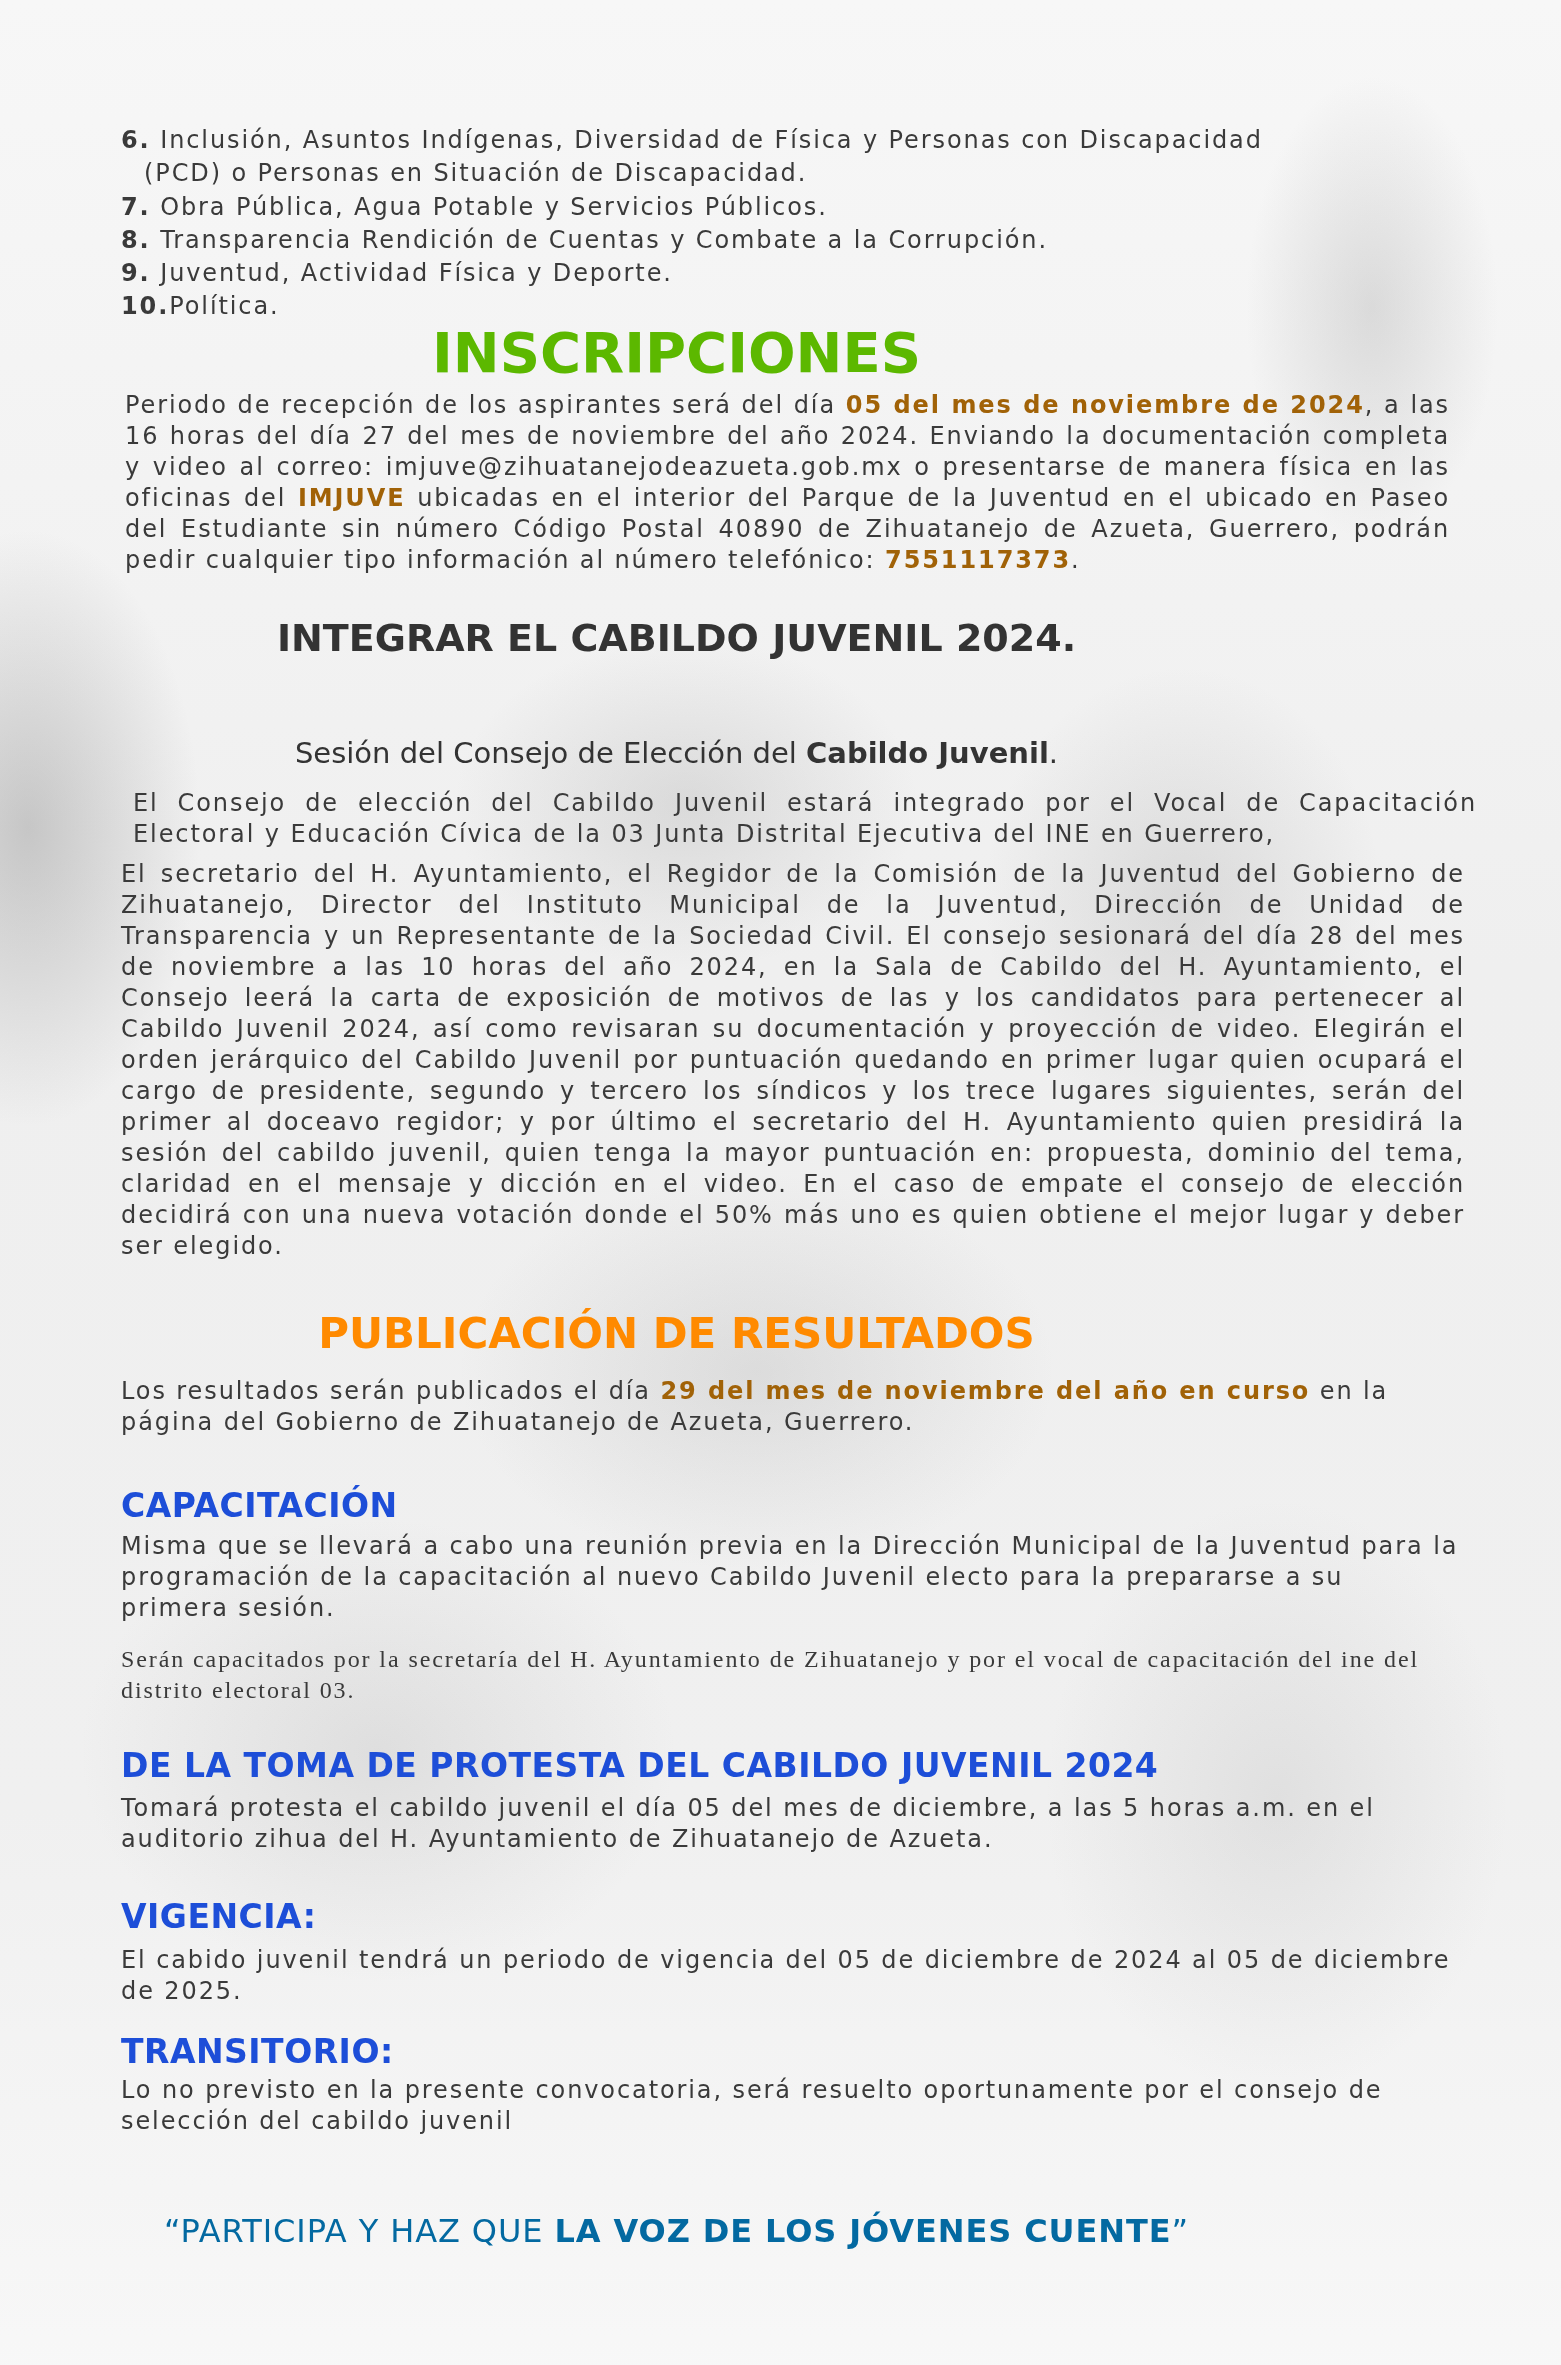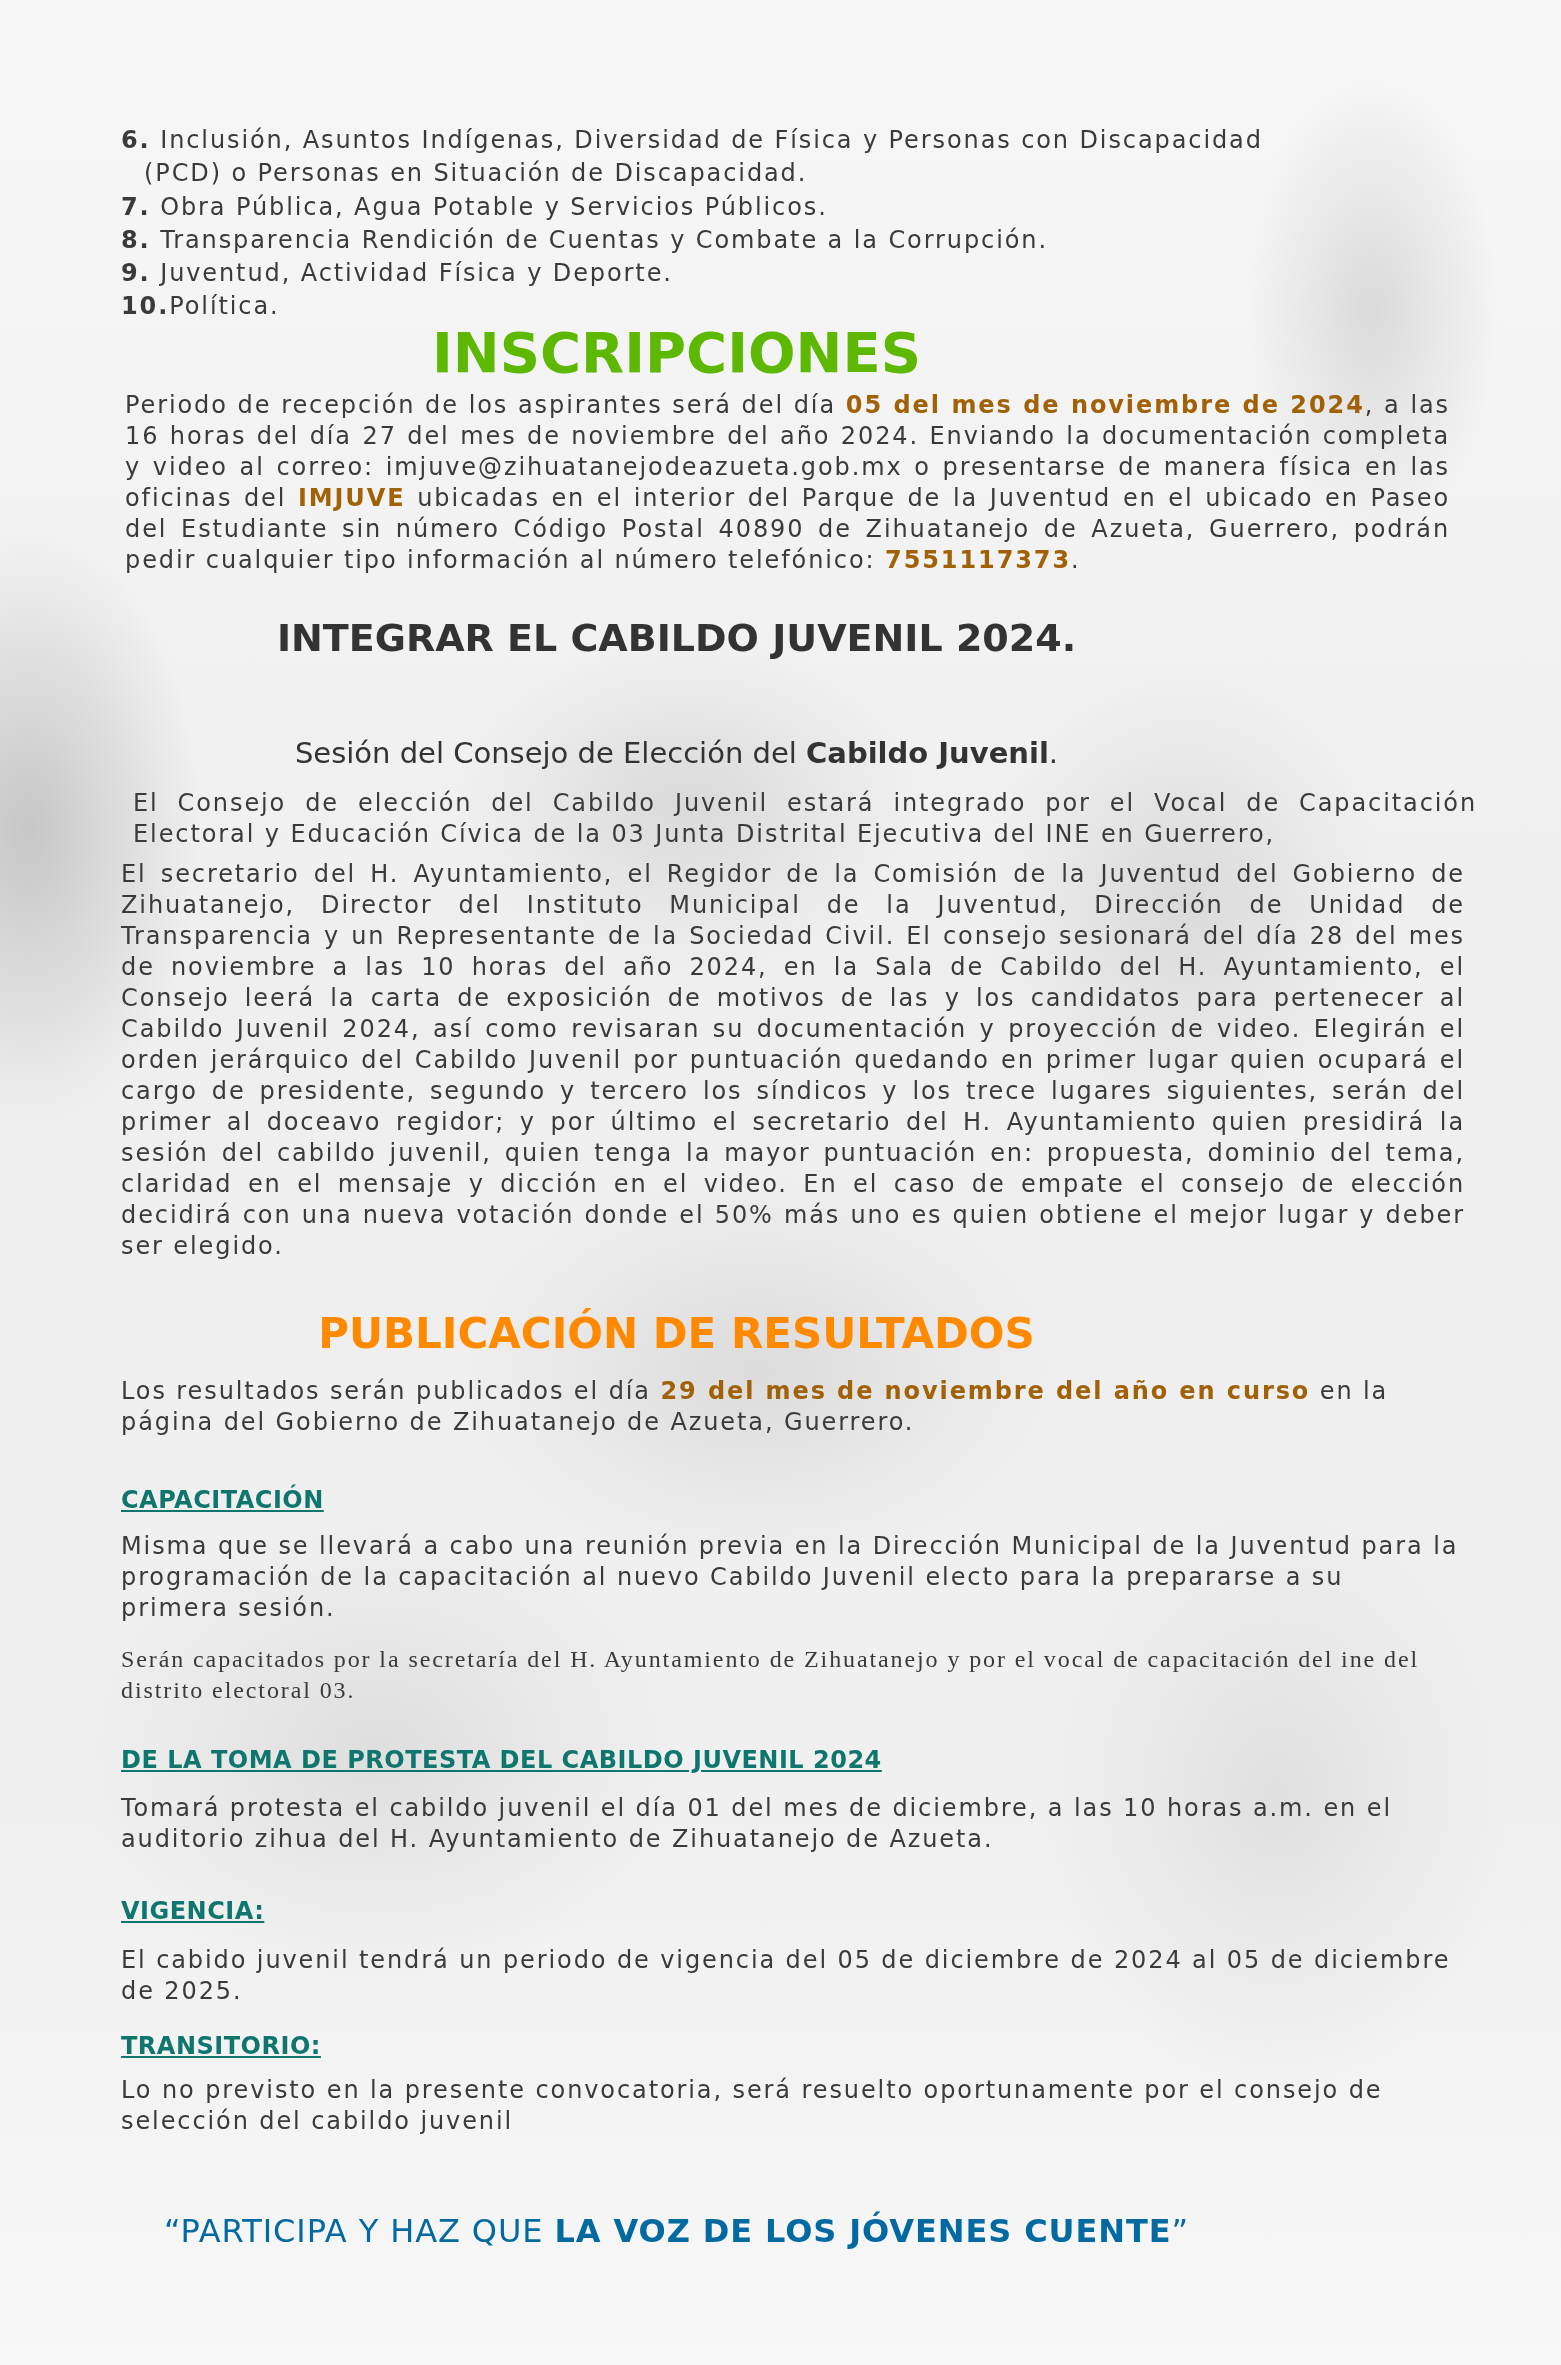--- a/index.html
+++ b/index.html
@@ -24,21 +24,21 @@
     }
     .content { position: absolute; left: 0; top: 0; width: 1561px; z-index: 1; }
     .txt {
       position: absolute; left: 121px; width: 1339px;
       font-size: 24px; line-height: 31px; letter-spacing: 1.9px; color: #3a3a3a;
     }
     .txt b { font-weight: 700; color: #a16207; }
     .list-item { position: absolute; left: 121px; font-size: 24px; letter-spacing: 1.9px; line-height: 31px; }
     .list-item .num { font-weight: 700; }
     .h-center { position: absolute; left: 0; width: 1353px; text-align: center; font-weight: 700; }
-    .h-left { position: absolute; left: 121px; font-weight: 700; color: #0f766e; font-size: 24px; letter-spacing: 0.5px; text-decoration: underline; }
+    .h-left { position: absolute; left: 121px; font-weight: 700; color: #1d4ed8; font-size: 33px; letter-spacing: 0.5px; }
     .green { color: #5cb800; }
     .orange { color: #ff8a00; }
   </style>
 </head>
 <body>
 
 <div class="bg"></div>
 
 <div class="content">
 
@@ -78,21 +78,21 @@
   <div class="txt" style="top:859px; width:1344px; text-align:justify;">El secretario del H. Ayuntamiento, el Regidor de la Comisión de la Juventud del Gobierno de Zihuatanejo, Director del Instituto Municipal de la Juventud, Dirección de Unidad de Transparencia y un Representante de la Sociedad Civil. El consejo sesionará del día 28 del mes de noviembre a las 10 horas del año 2024, en la Sala de Cabildo del H. Ayuntamiento, el Consejo leerá la carta de exposición de motivos de las y los candidatos para pertenecer al Cabildo Juvenil 2024, así como revisaran su documentación y proyección de video. Elegirán el orden jerárquico del Cabildo Juvenil por puntuación quedando en primer lugar quien ocupará el cargo de presidente, segundo y tercero los síndicos y los trece lugares siguientes, serán del primer al doceavo regidor; y por último el secretario del H. Ayuntamiento quien presidirá la sesión del cabildo juvenil, quien tenga la mayor puntuación en: propuesta, dominio del tema, claridad en el mensaje y dicción en el video. En el caso de empate el consejo de elección decidirá con una nueva votación donde el 50% más uno es quien obtiene el mejor lugar y deber ser elegido.</div>
 
   <div class="h-center orange" style="top:1308px; font-size:42px; line-height:52px;">PUBLICACIÓN DE RESULTADOS</div>
   <div class="txt" style="top:1376px;"><span>Los resultados serán publicados el día </span><b>29 del mes de noviembre del año en curso</b><span> en la página del Gobierno de Zihuatanejo de Azueta, Guerrero.</span></div>
 
   <div class="h-left" style="top:1486px;">CAPACITACIÓN</div>
   <div class="txt" style="top:1531px;">Misma que se llevará a cabo una reunión previa en la Dirección Municipal de la Juventud para la programación de la capacitación al nuevo Cabildo Juvenil electo para la prepararse a su primera sesión.</div>
   <div class="txt" style="top:1644px;font-family:Liberation Serif, serif;">Serán capacitados por la secretaría del H. Ayuntamiento de Zihuatanejo y por el vocal de capacitación del ine del distrito electoral 03.</div>
 
   <div class="h-left" style="top:1746px;">DE LA TOMA DE PROTESTA DEL CABILDO JUVENIL 2024</div>
-  <div class="txt" style="top:1793px;">Tomará protesta el cabildo juvenil el día 01 del mes de diciembre, a las 10 horas a.m. en el auditorio zihua del H. Ayuntamiento de Zihuatanejo de Azueta.</div>
+  <div class="txt" style="top:1793px;">Tomará protesta el cabildo juvenil el día 05 del mes de diciembre, a las 5 horas a.m. en el auditorio zihua del H. Ayuntamiento de Zihuatanejo de Azueta.</div>
 
   <div class="h-left" style="top:1897px;">VIGENCIA:</div>
   <div class="txt" style="top:1945px;">El cabido juvenil tendrá un periodo de vigencia del 05 de diciembre de 2024 al 05 de diciembre de 2025.</div>
 
   <div class="h-left" style="top:2032px;">TRANSITORIO:</div>
   <div class="txt" style="top:2075px;">Lo no previsto en la presente convocatoria, será resuelto oportunamente por el consejo de selección del cabildo juvenil</div>
 
   <div class="h-center" style="top:2212px; font-size:32px; font-weight:400; color:#0369a1; letter-spacing:0.9px;"><span>“</span><span>PARTICIPA Y HAZ QUE </span><b>LA VOZ DE LOS JÓVENES CUENTE</b><span>”</span></div>
 </div>
 

